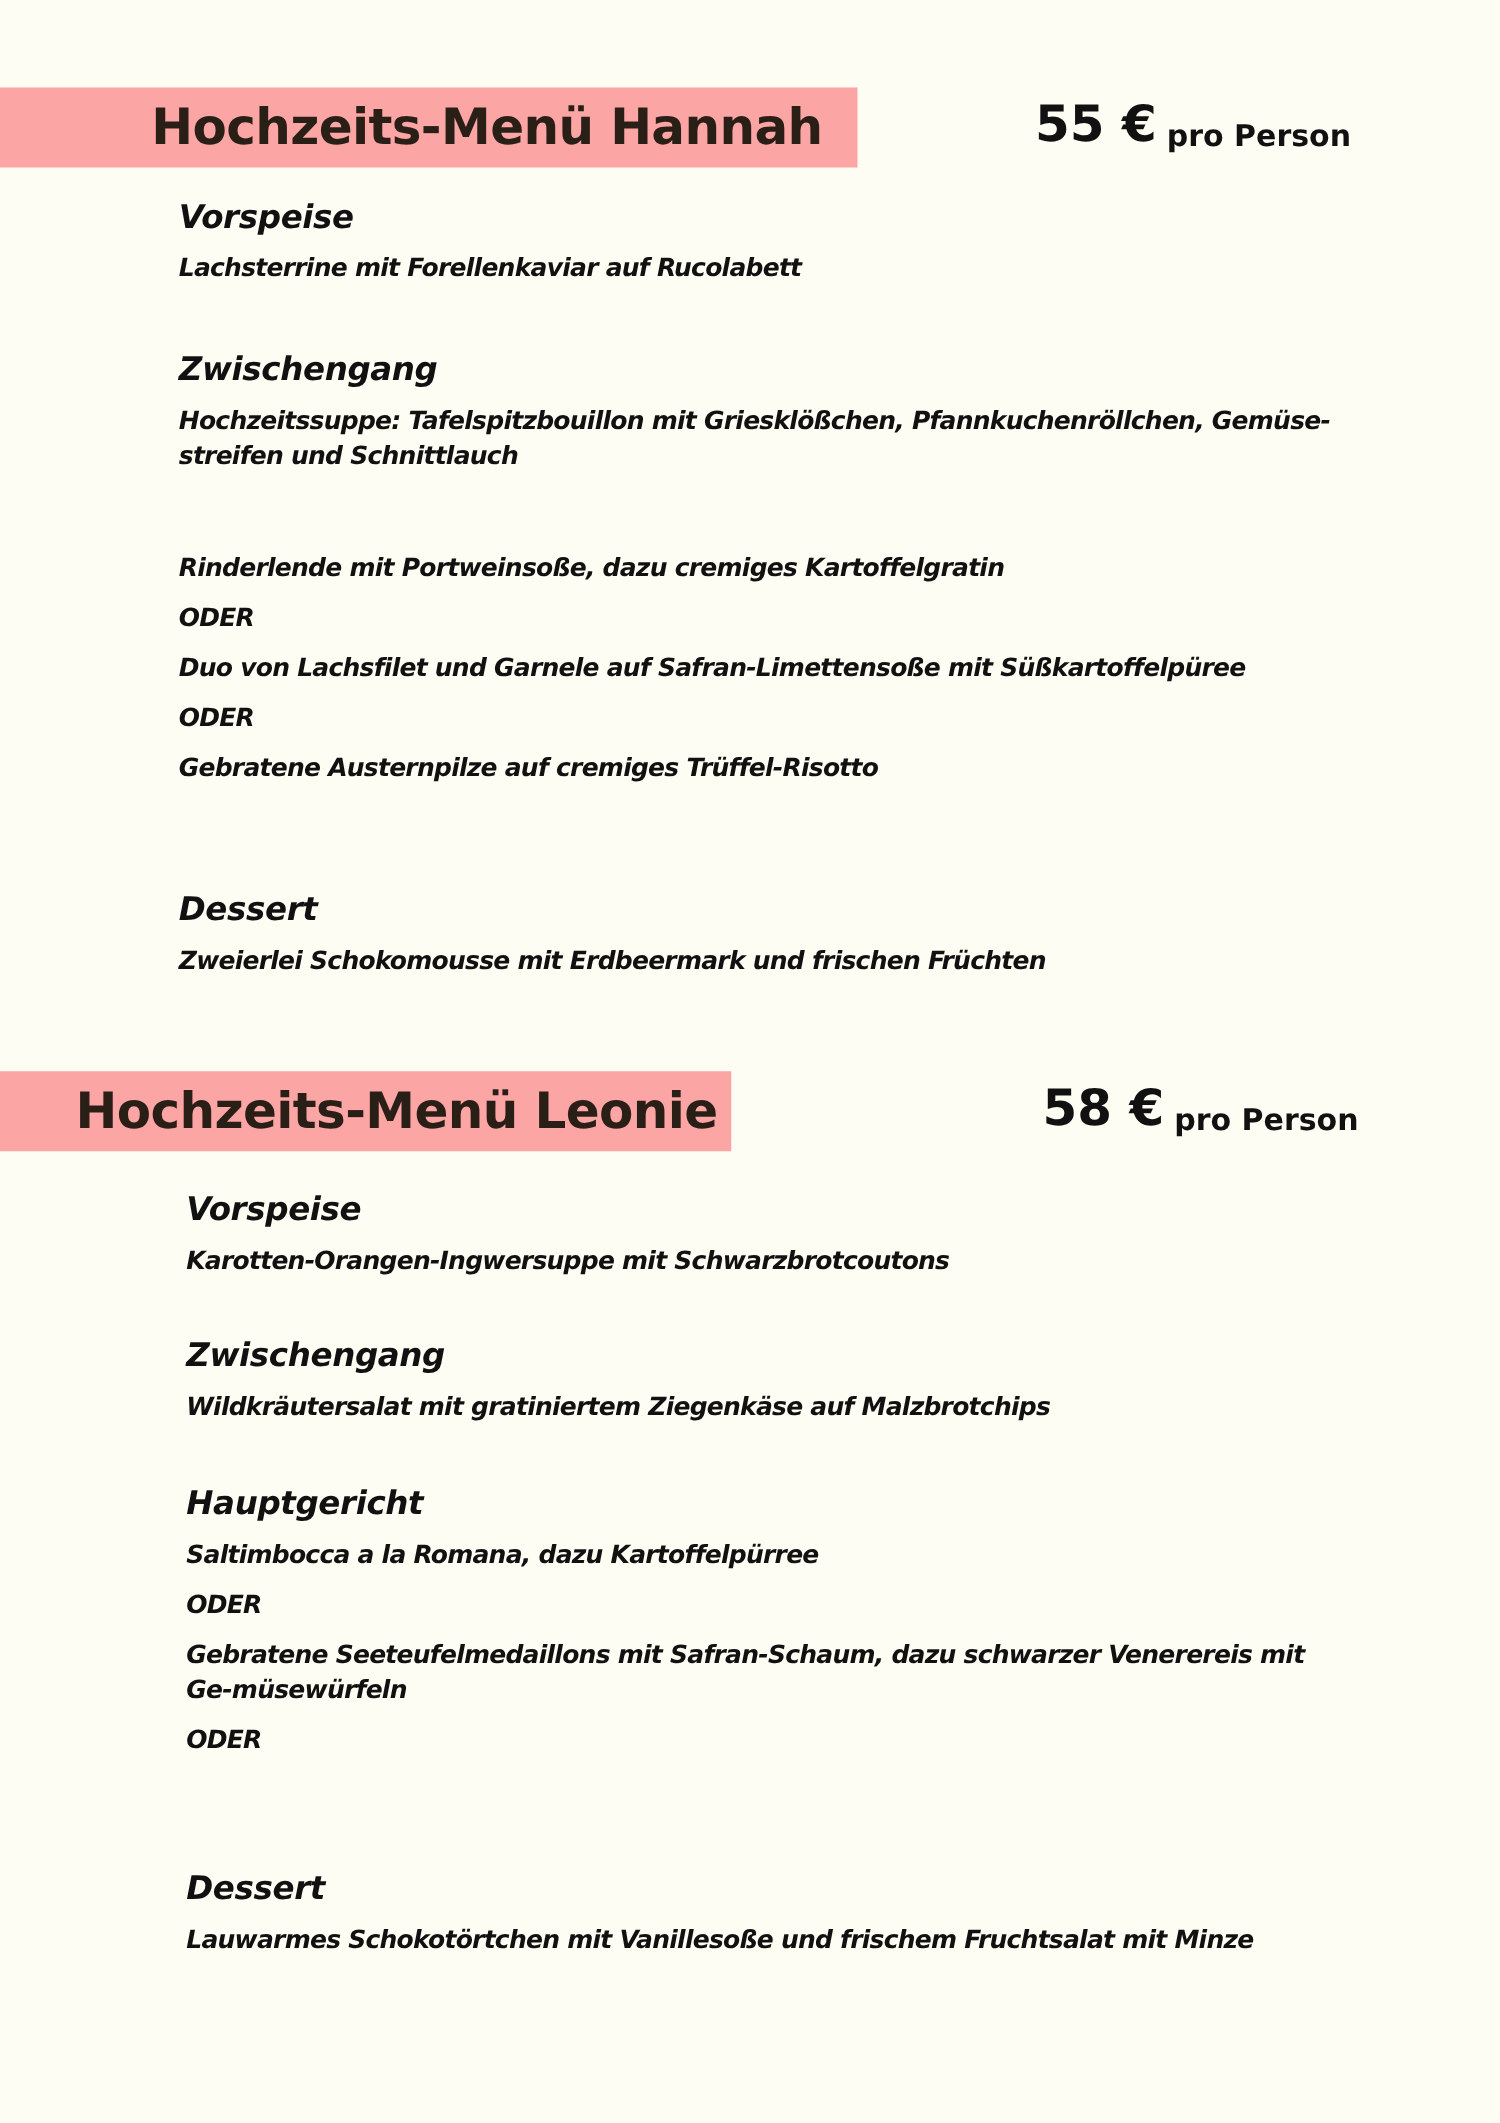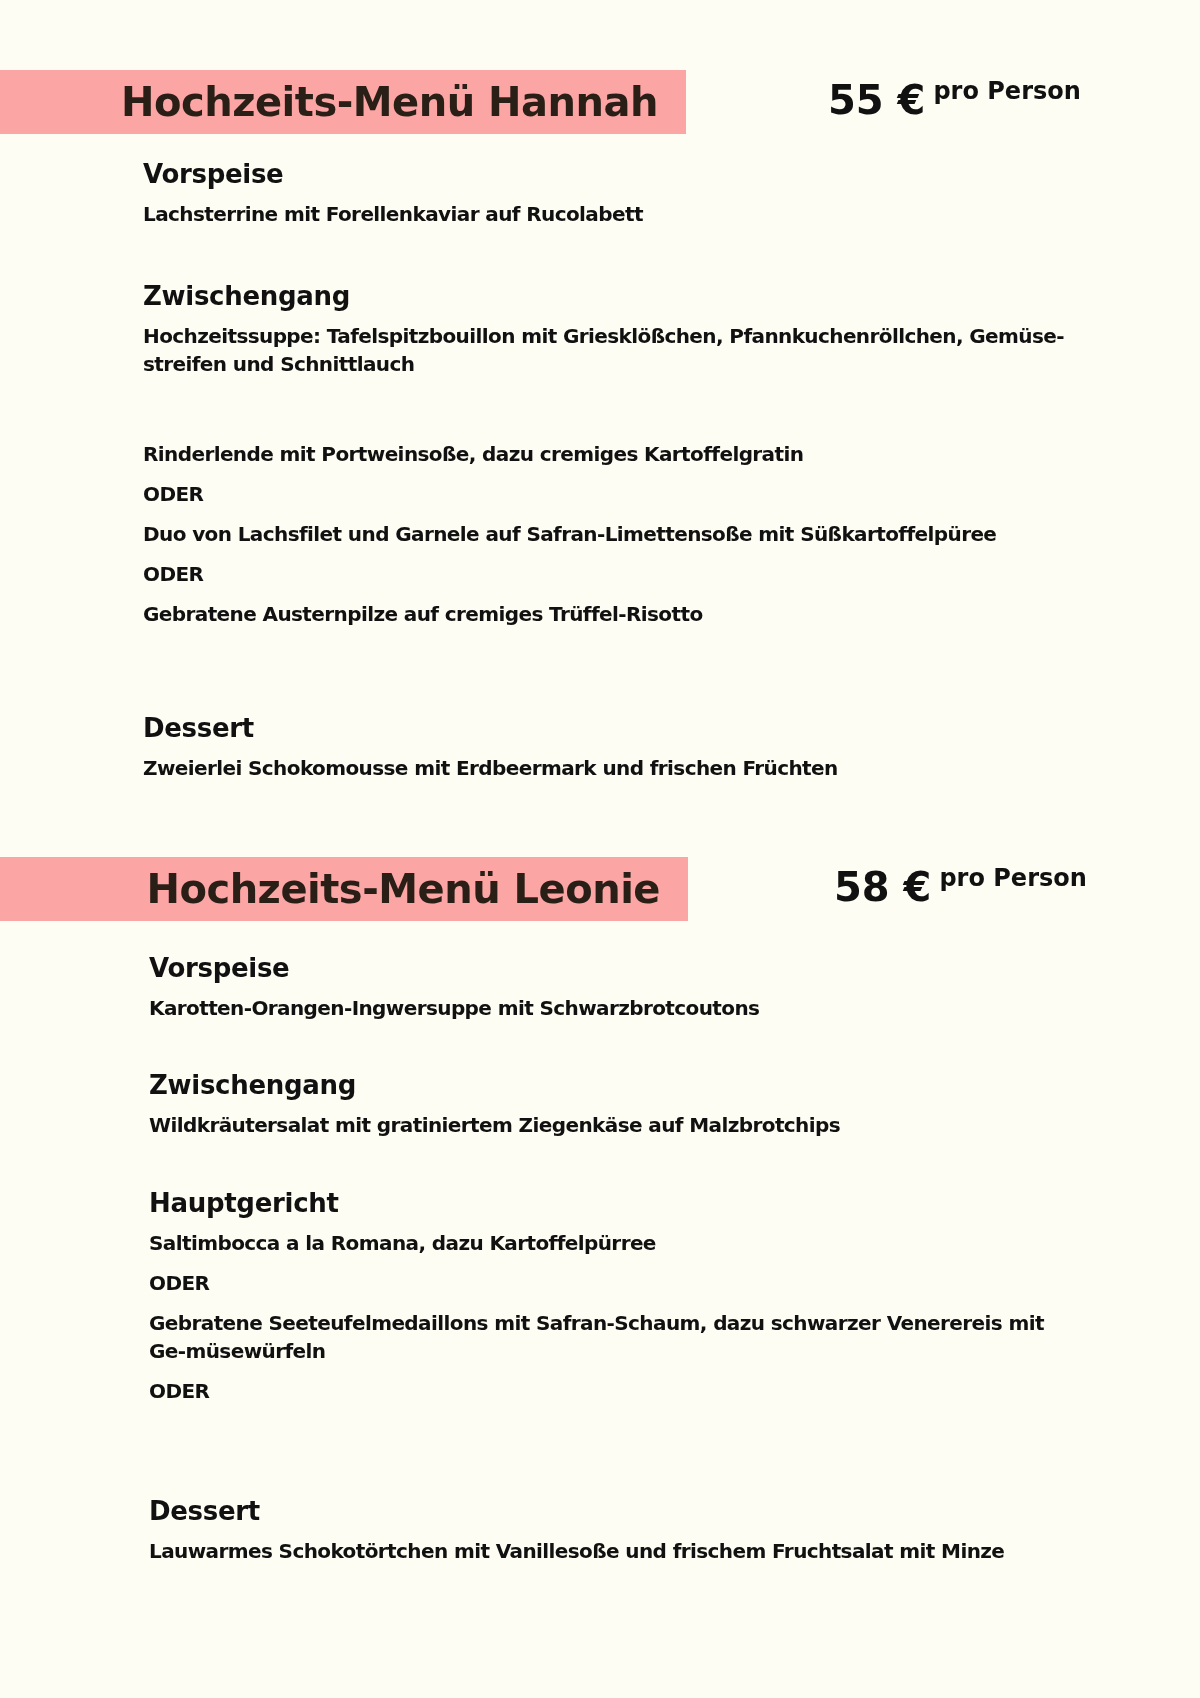--- a/index.html
+++ b/index.html
@@ -40,40 +40,41 @@
       font-weight: bold;
       font-size: 40px;
       color: #2a1f17;
       letter-spacing: -0.5px;
       white-space: nowrap;
     }
     .price {
       position: absolute;
       top: 6px;
       display: flex;
-      align-items: flex-start;
+      align-items: flex-end;
       white-space: nowrap;
     }
     .price-amount {
       font-family: "DejaVu Sans", sans-serif;
       font-weight: bold;
       font-size: 40px;
       color: #111;
       line-height: 48px;
     }
     .price-unit {
       font-family: "DejaVu Sans", sans-serif;
       font-weight: bold;
       font-size: 24px;
       color: #111;
       margin-left: 8px;
       line-height: 30px;
     }
     .course {
       position: absolute;
+      font-style: italic;
     }
     .course-title {
       font-family: "DejaVu Sans", sans-serif;
       font-weight: bold;
       font-size: 26px;
       color: #111;
       letter-spacing: -0.3px;
       white-space: nowrap;
       line-height: 32px;
     }
@@ -141,21 +142,21 @@
   <div class="course" style="left:143px; top:642px;">
     <div class="course-title">Dessert</div>
     <div class="course-items">
       <div class="dish">Zweierlei Schokomousse mit Erdbeermark und frischen Früchten</div>
     </div>
   </div>
 </section>
 
 <section class="menu" style="top:857px;">
   <div class="menu-header">
-    <div class="title-bar" style="width:688px; padding-right:28px;">
+    <div class="title-bar" style="width:585px; padding-right:11px;">
       <span class="title-text">Hochzeits-Menü Leonie</span>
     </div>
     <div class="price" style="left:834px;">
       <span class="price-amount">58 €</span>
       <span class="price-unit">pro Person</span>
     </div>
   </div>
 
   <div class="course" style="left:149px; top:95px;">
     <div class="course-title">Vorspeise</div>

